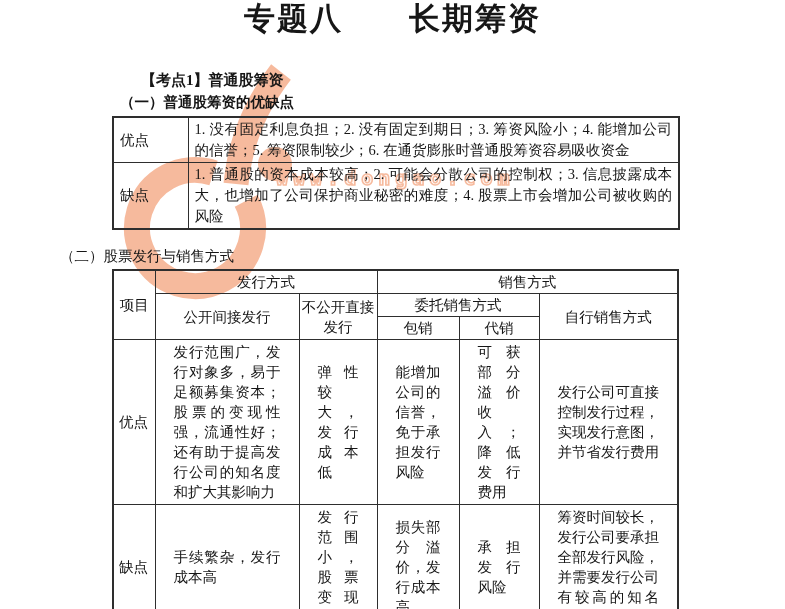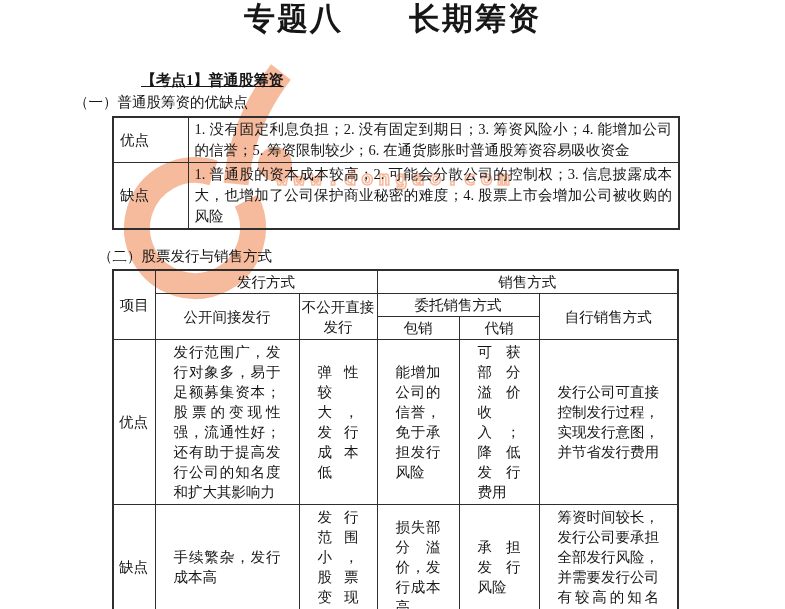--- a/index.html
+++ b/index.html
@@ -28,24 +28,24 @@
     -webkit-text-stroke:1.6px #F0824E;
     font-family:"DejaVu Sans Mono","Liberation Sans",sans-serif;
   }
   
   .content{position:relative;z-index:1;}
   .doc-title{
     margin:0;
     text-align:center;
     font-size:31px;line-height:38px;font-weight:bold;letter-spacing:2px;
   }
-  .kaodian{margin:33px 0 0 141px;font-size:15px;font-weight:bold;line-height:18px;text-decoration:underline;}
+  .kaodian{margin:33px 0 0 141px;font-size:15px;font-weight:bold;line-height:18px;}
   .sub-heading{font-size:14.5px;line-height:18px;font-weight:normal;}
-  .sub1{margin:4px 0 5px 74px;}
-  .sub2{margin:17px 0 4px 98px;}
+  .sub1{margin:4px 0 5px 120px;font-weight:bold;}
+  .sub2{margin:17px 0 4px 60px;}
 
   table{
     border-collapse:collapse;
     table-layout:fixed;
     margin-left:112px;
     font-size:14.5px;
     background:transparent;
   }
   td{
     border:1px solid #2e2e2e;

